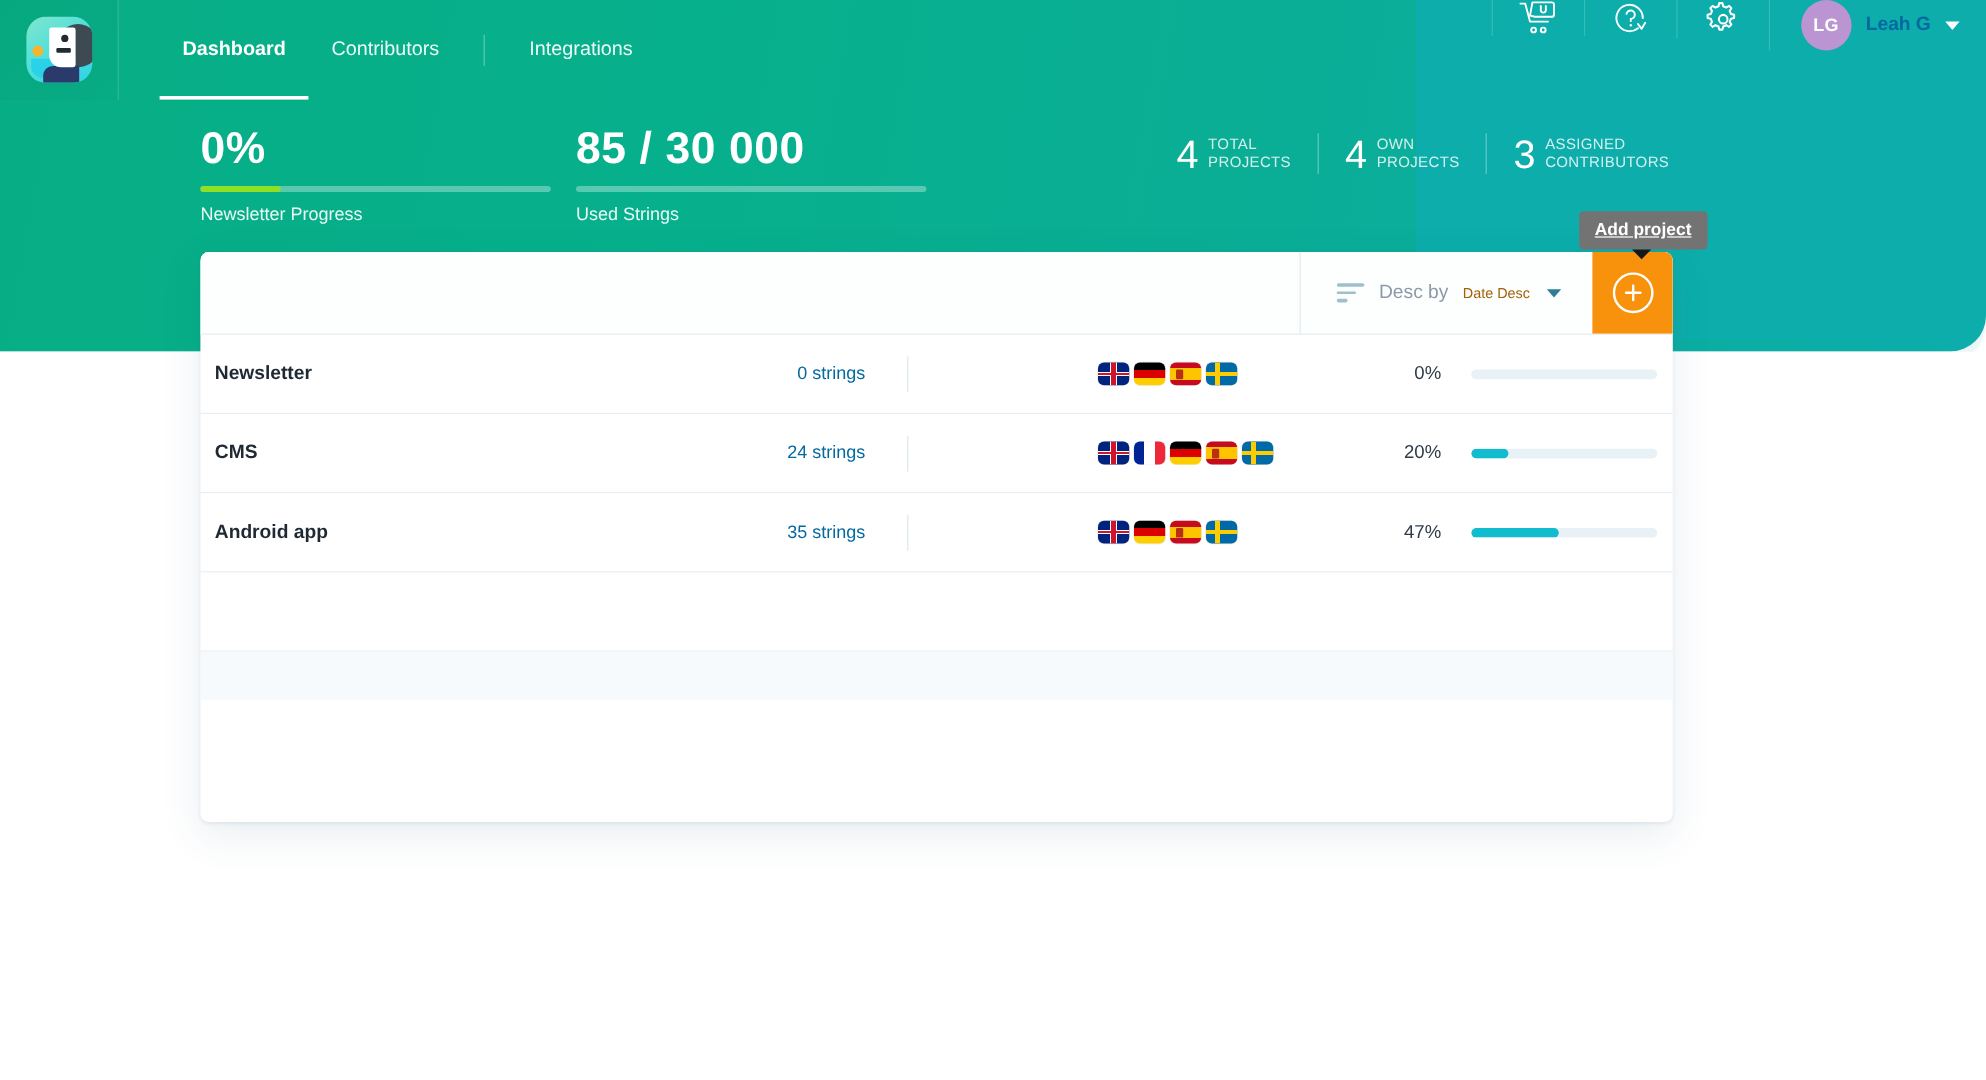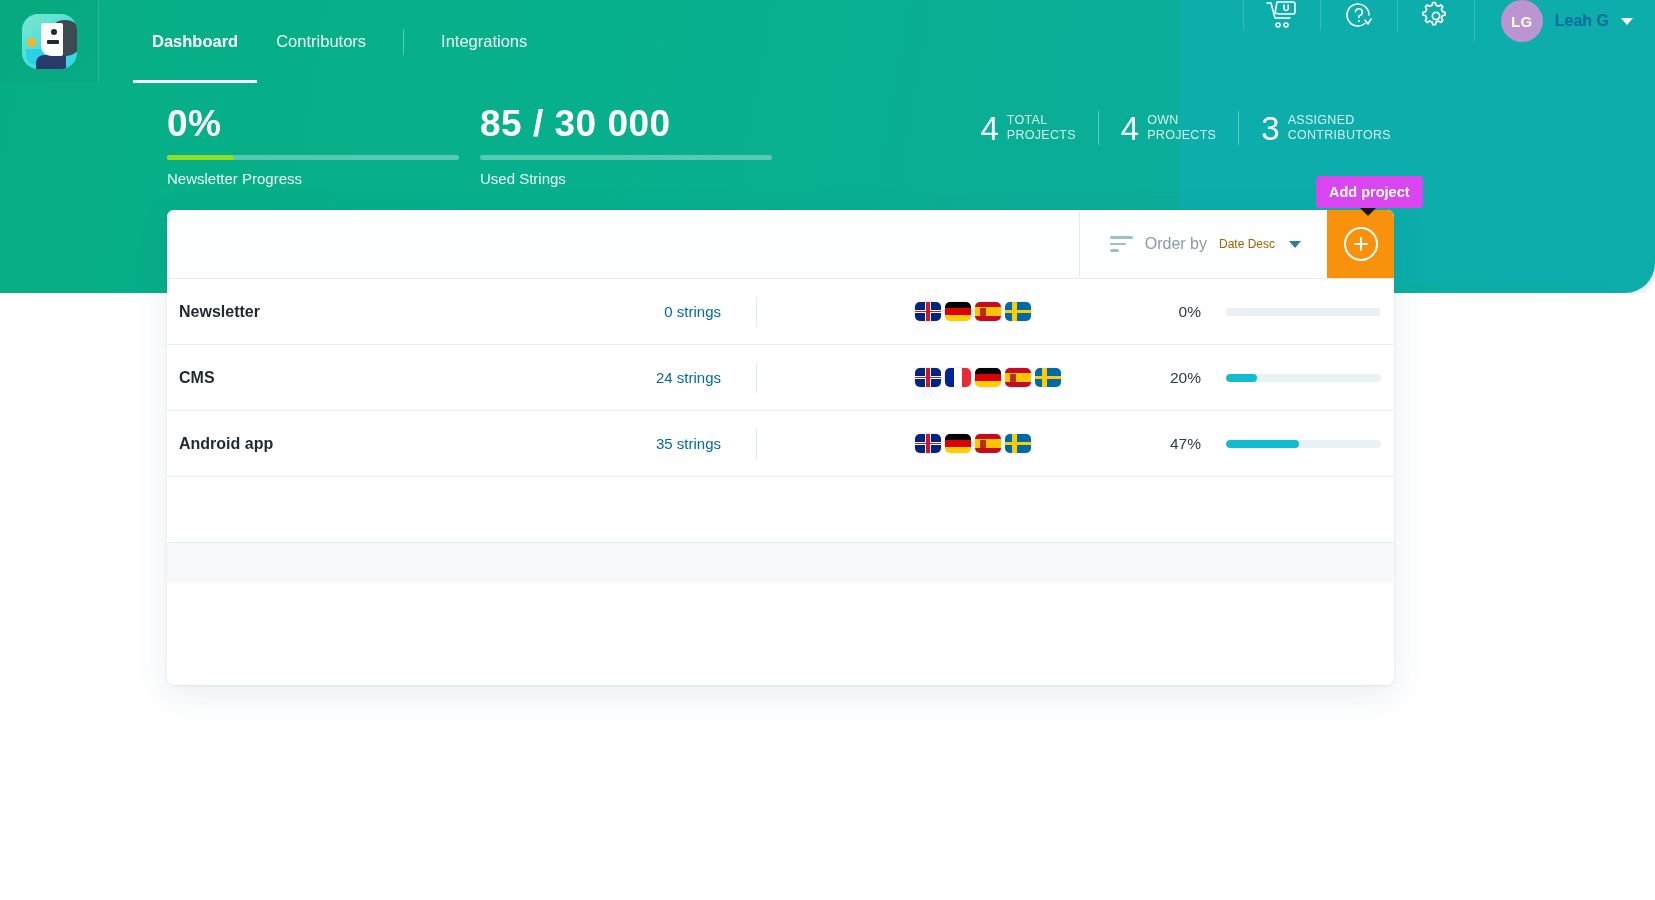--- a/index.html
+++ b/index.html
@@ -138,24 +138,25 @@
     display: flex; align-items: center; gap: 0;
   }
   .count-item { display: flex; align-items: center; gap: 8px; padding: 0 22px; }
   .count-num { color: #fff; font-size: 33px; font-weight: 500; line-height: 1; }
   .count-lines { color: rgba(255,255,255,.82); font-size: 12.5px; line-height: 1.22; letter-spacing: .3px; }
   .count-div { width: 1px; height: 34px; background: rgba(255,255,255,.35); }
 
   
   .tooltip {
     position: absolute; left: 1316px; top: 176px; z-index: 30;
-    background: #d946ef; color: #fff;
+    background: #737373; color: #fff;
     font-size: 14.5px; font-weight: bold;
     padding: 8px 13px; border-radius: 4px;
     white-space: nowrap;
+    text-decoration: underline;
   }
   .tooltip::after {
     content: ""; position: absolute; left: 44px; bottom: -8px;
     border-left: 8px solid transparent; border-right: 8px solid transparent;
     border-top: 8px solid #14181c;
   }
 
   
   .card {
     position: absolute; left: 167px; top: 210px; width: 1227px; height: 475px;
@@ -406,21 +407,21 @@
 
     <div class="card-toolbar">
       <div class="toolbar-left"></div>
 
       <div class="toolbar-order">
         <span class="sort-icon">
             <i></i>
             <i></i>
             <i></i>
           </span>
-        <span class="order-label">Order by</span>
+        <span class="order-label">Desc by</span>
         <span class="order-value">Date Desc</span>
         <span class="order-caret"></span>
       </div>
 
       <div class="add-btn">
         <span class="add-circle"></span>
       </div>
     </div>
 
     <div id="rows">

